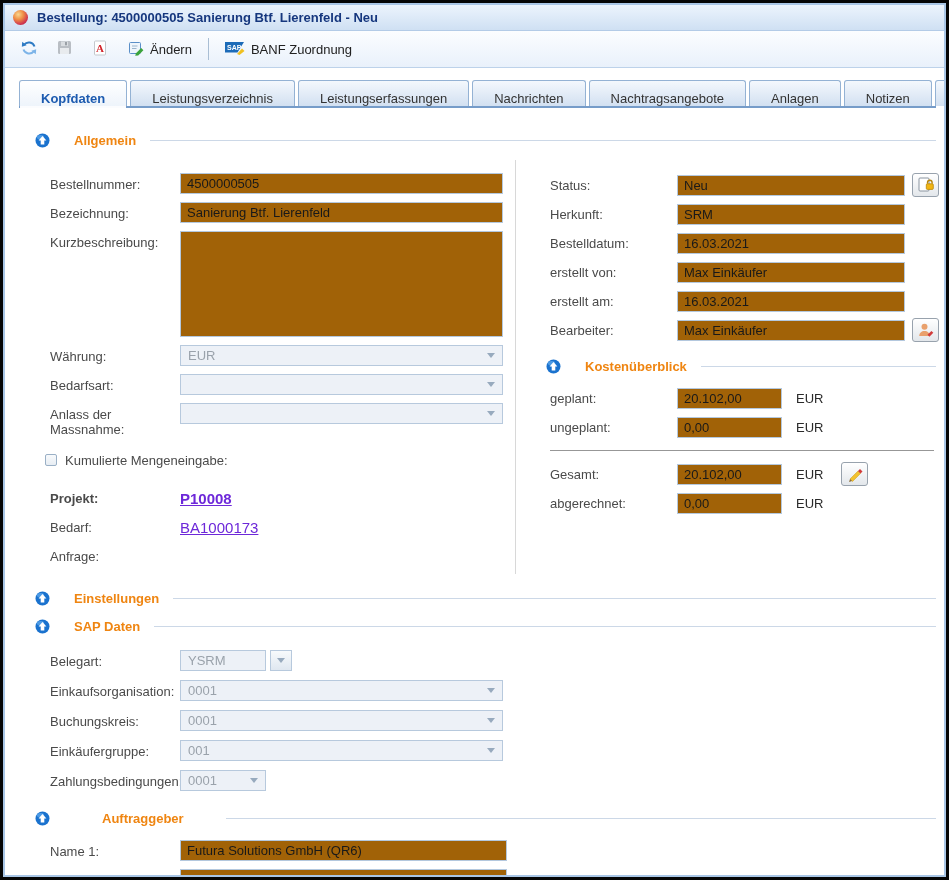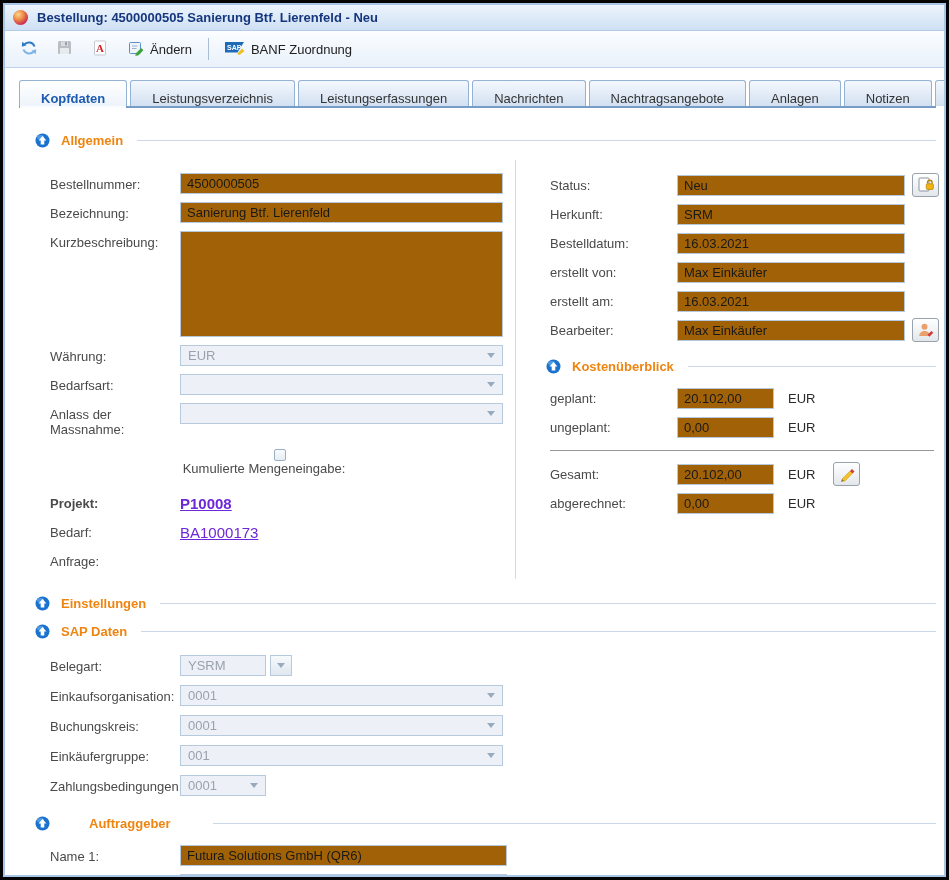--- a/index.html
+++ b/index.html
@@ -40,57 +40,57 @@
          border-radius: 3px 3px 0 0; cursor: pointer; position: relative; }
   .tab.active { background: linear-gradient(#ffffff, #eef4fb); color: #1d5bb0; font-weight: bold; }
   .tab.active::after { content:""; position: absolute; left: 0; right: 0; bottom: -2px;
          height: 2px; background: #fbfcfe; }
 
   
   .content { flex: 1 1 auto; overflow: hidden; background: #fff; }
 
   .sec-header { display: flex; align-items: center; margin: 0 8px 12px 30px; height: 16px; }
   .sec-header .ico { width: 15px; height: 15px; flex: 0 0 15px; cursor: pointer; }
-  .sec-header .sec-title { margin-left: 11px; font-size: 13px; font-weight: bold; color: #ef8511; }
+  .sec-header .sec-title { margin-left: 24px; font-size: 13px; font-weight: bold; color: #ef8511; }
   .sec-header .line { flex: 1; height: 1px; background: #ccd8e7; margin-left: 14px; }
   .sh-allgemein { margin-top: 24px; }
 
   .cols { display: flex; align-items: stretch; }
   .col-left  { width: 511px; flex: 0 0 511px; border-right: 1px solid #d8d8d8; padding-top: 13px; }
   .col-right { flex: 1; padding-top: 13px; }
 
   .frow { display: flex; align-items: flex-start; margin-bottom: 7px; min-height: 22px; }
   .lbl  { width: 130px; flex: 0 0 130px; margin-left: 45px; padding-top: 4px;
           font-size: 13px; color: #4a4a4a; white-space: nowrap; }
   .lbl.wrap { white-space: normal; line-height: 15px; }
   .frow-r { display: flex; align-items: center; margin-bottom: 5px; min-height: 24px; }
   .lbl-r { width: 127px; flex: 0 0 127px; margin-left: 34px;
            font-size: 13px; color: #4a4a4a; white-space: nowrap; }
 
   .tinput { height: 21px; background: #a16207; border: 1px solid #b4c8de;
             font-family: "Liberation Sans", sans-serif; font-size: 13px; color: #191919;
             padding: 0 6px; width: 323px; }
   .tinput.w-r { width: 228px; }
-  .tinput.w-c { width: 97px; }
+  .tinput.w-c { width: 105px; }
   textarea.tinput { width: 323px; height: 106px; resize: none; padding-top: 3px; }
 
   .tselect { width: 323px; height: 21px; background: #edf1f7; border: 1px solid #b7c9dd;
              display: flex; align-items: center; justify-content: space-between;
              padding: 0 7px; font-size: 13px; color: #9aa2ab; cursor: default; }
   .tselect.small { width: 86px; }
   .arr { width: 0; height: 0; border-left: 4px solid transparent; border-right: 4px solid transparent;
          border-top: 5px solid #97aabe; }
   .arrbox { width: 22px; height: 21px; margin-left: 4px; border: 1px solid #b7c9dd;
             background: linear-gradient(#f7fafc, #dfe7f0); display: flex;
             align-items: center; justify-content: center; }
 
   .cb { width: 12px; height: 12px; border: 1px solid #9ab0c6; border-radius: 2px;
         background: linear-gradient(#f8fafc, #e7edf3); margin-left: 40px; cursor: pointer; flex: 0 0 12px; }
   .cb-label { margin-left: 8px; font-size: 13px; color: #4a4a4a; }
-  .cb-row { margin-top: 12px; margin-bottom: 16px; align-items: center; flex-direction: column; }
+  .cb-row { margin-top: 12px; margin-bottom: 16px; align-items: center; }
 
   a.vlink { font-size: 15px; color: #6d28d9; text-decoration: underline; padding-top: 3px; }
   .link-row { min-height: 20px; margin-bottom: 9px; }
   .first-link-row { margin-top: 10px; font-weight: bold; }
 
   .icon-btn { width: 27px; height: 24px; margin-left: 7px; border: 1px solid #98a2ad;
               border-radius: 3px; background: linear-gradient(#ffffff, #e3e7eb);
               display: flex; align-items: center; justify-content: center; cursor: pointer; }
 
   .cur { margin-left: 14px; font-size: 13px; color: #2a2a2a; }

